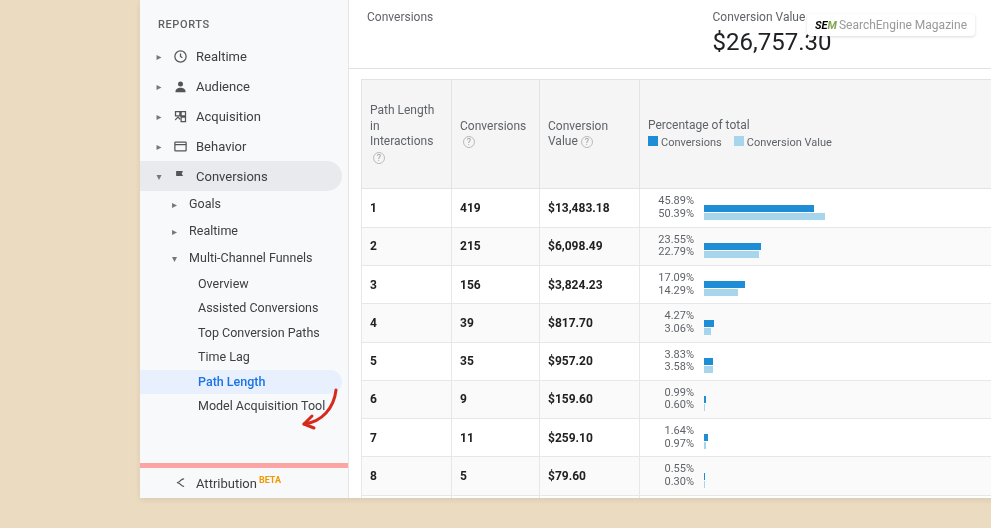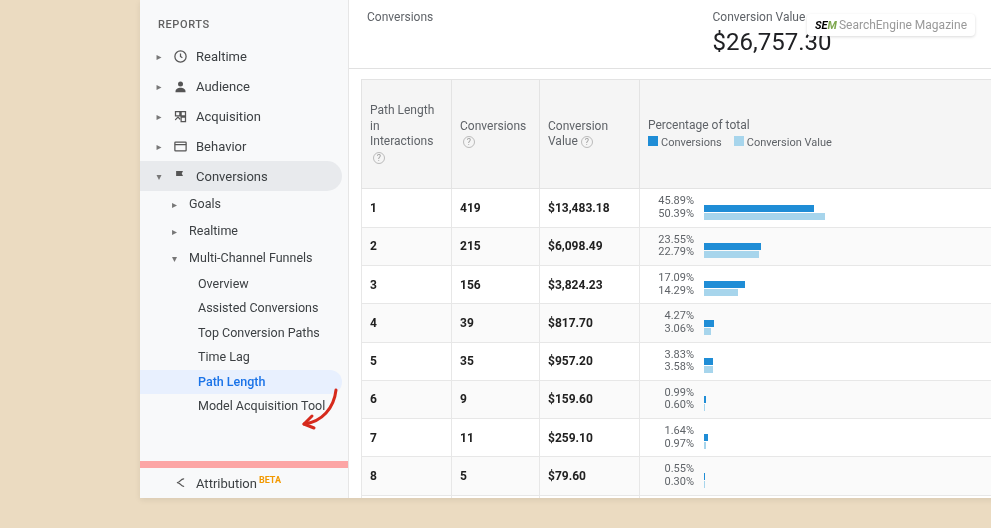--- a/index.html
+++ b/index.html
@@ -300,21 +300,21 @@
     </div>
 
     <div class="sub2-item">Overview</div>
     <div class="sub2-item">Assisted Conversions</div>
     <div class="sub2-item">Top Conversion Paths</div>
     <div class="sub2-item">Time Lag</div>
     <div class="sub2-item selected">Path Length</div>
     <div class="sub2-item">Model Acquisition Tool</div>
 
     <div style="flex:1"></div>
-    <div class="nav-item" style="border-top:7px solid #fca5a5;margin-top:4px">
+    <div class="nav-item" style="border-top:5px solid #fca5a5;margin-top:4px">
       <span class="chev"></span>
       <span class="icon">
         <svg width="15" height="15" viewBox="0 0 24 24" fill="none" stroke="#555" stroke-width="2">
             <path d="M7 12c5 0 5-6 10-6M7 12c5 0 5 6 10 6" stroke-linecap="round"></path>
           </svg>
       </span>
       <span>
         <span>Attribution</span><span class="beta">BETA</span>
       </span>
     </div>

